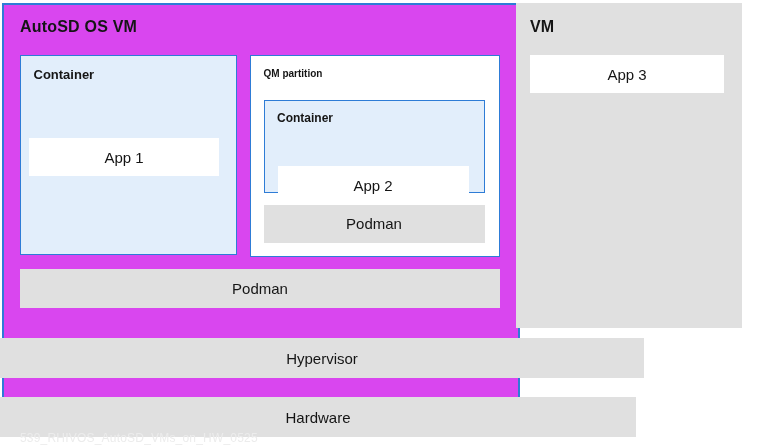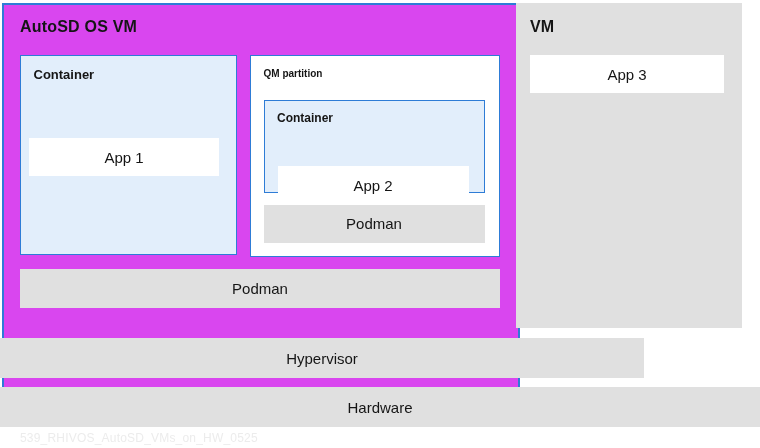--- a/index.html
+++ b/index.html
@@ -37,21 +37,21 @@
   
   .podman-main{left:16px;top:264px;width:480px;height:39px;background:var(--gray);}
 
   
   .vm-box{left:516px;top:3px;width:226px;height:325px;background:var(--gray);}
   .vm-title{left:14px;top:15px;font-size:16px;font-weight:bold;}
   .app3{left:14px;top:52px;width:194px;height:38px;background:#fff;}
 
   
   .hypervisor{left:0;top:338px;width:644px;height:40px;background:var(--gray);}
-  .hardware{left:0;top:387px;width:760px;height:40px;background:var(--gray);}
+  .hardware{left:0;top:397px;width:636px;height:40px;background:var(--gray);}
 
   .watermark{left:20px;top:431px;font-size:12px;color:var(--watermark);letter-spacing:.2px;}
 </style>
 </head>
 <body>
 
 <div class="canvas">
 
   <div class="abs autosd-box">
     <div class="abs autosd-title">AutoSD OS VM</div>

